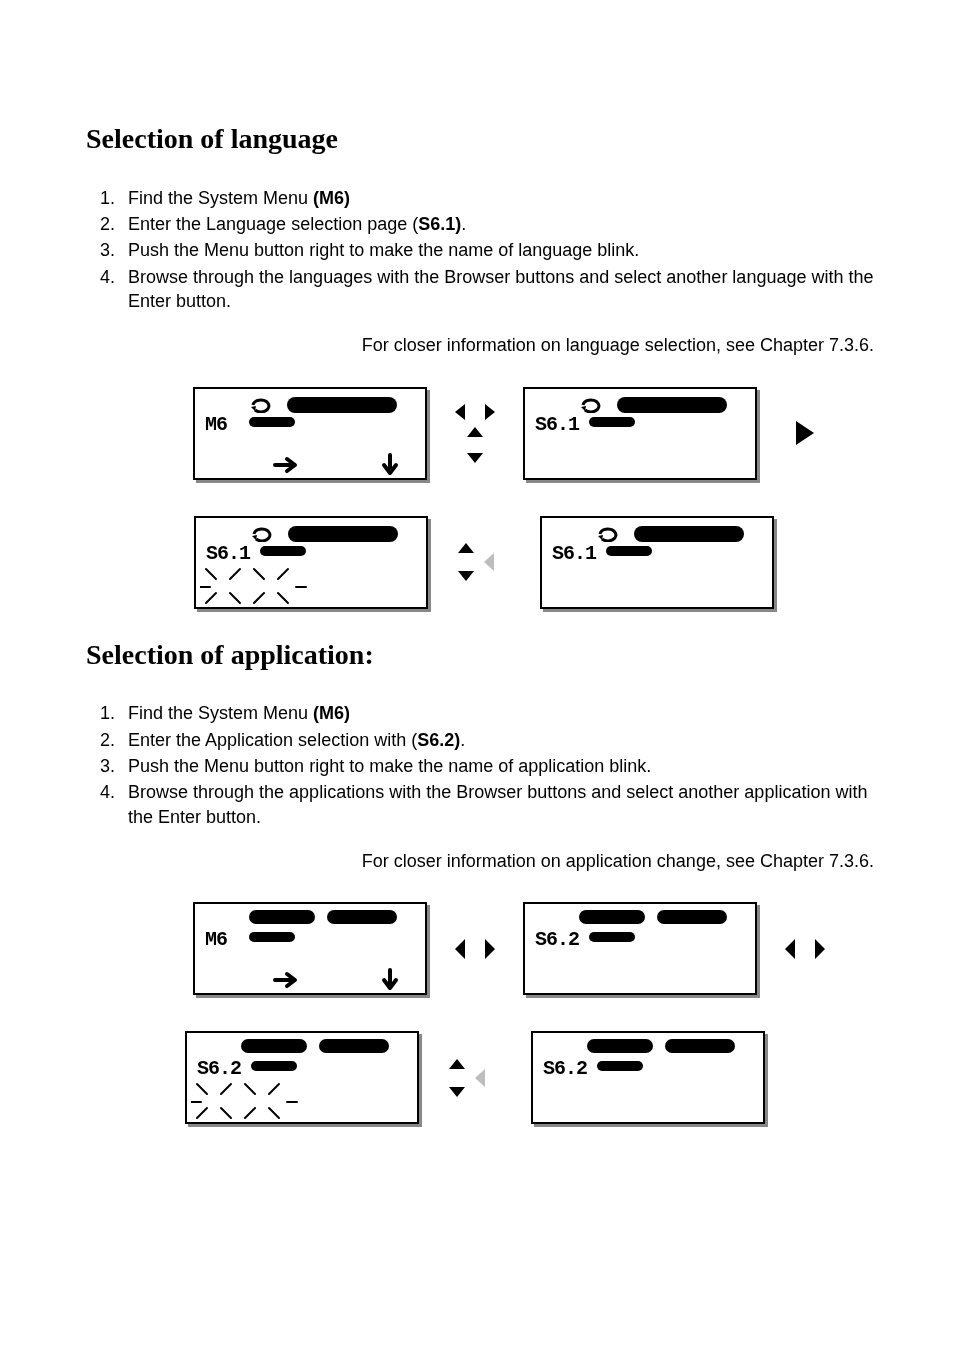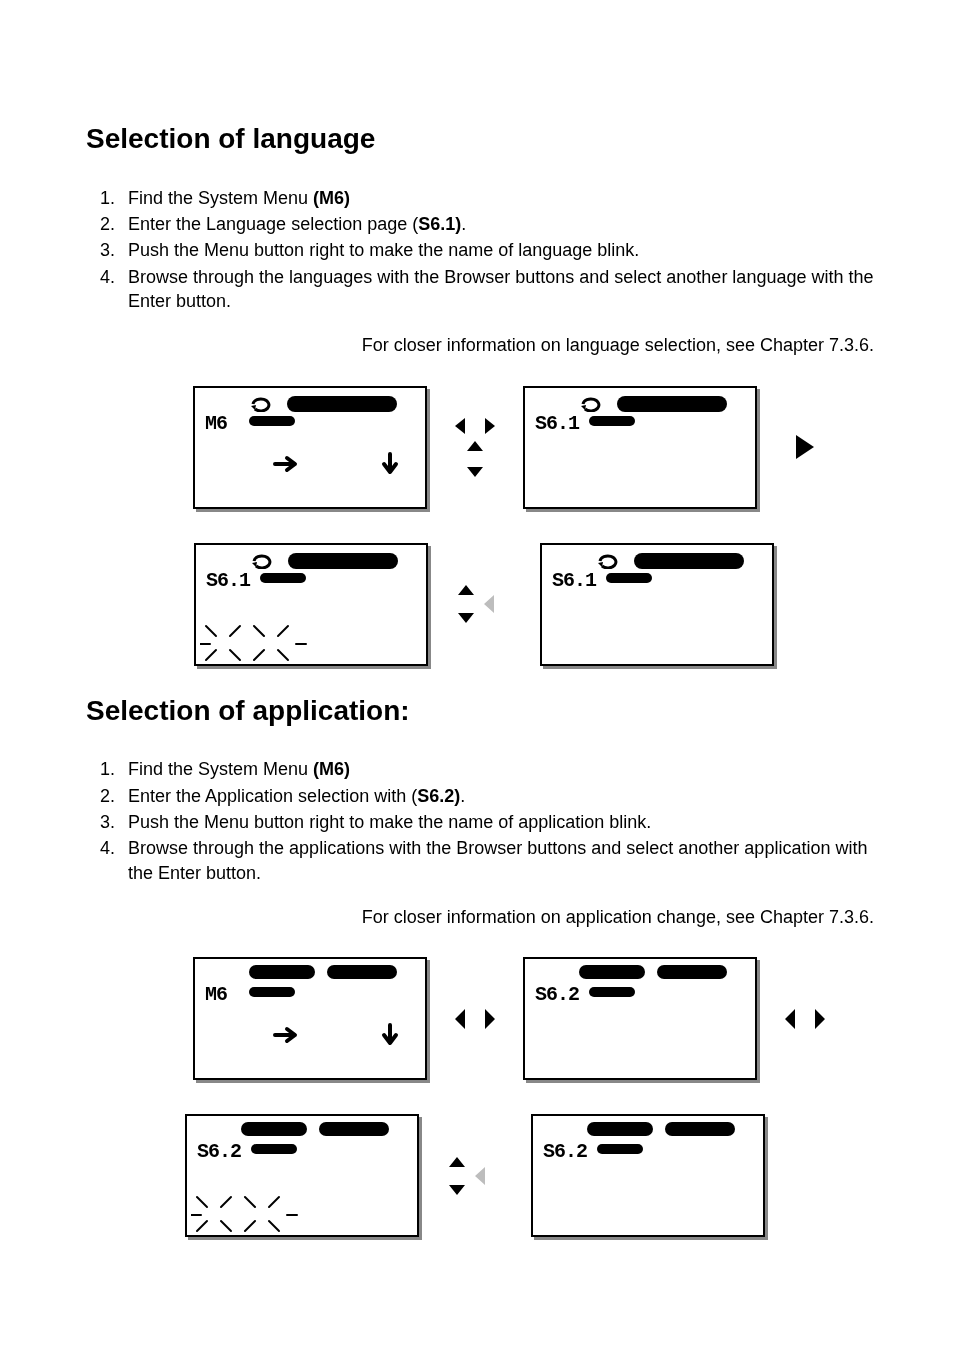--- a/index.html
+++ b/index.html
@@ -1,26 +1,26 @@
 <!DOCTYPE html>
 <html><head>
 <meta charset="utf-8">
 <style>
   html,body{margin:0;padding:0;background:#fff;color:#000;}
   body{font-family:Arial,Helvetica,sans-serif;font-size:18px;line-height:1.35;}
   .page{width:954px;min-height:1351px;margin:0 auto;padding:120px 80px 60px 86px;box-sizing:border-box;}
-  h2{font-size:28px;font-weight:700;margin:0 0 28px 0;}
+  h2{font-size:28px;font-weight:700;margin:0 0 28px 0;font-family:Liberation Serif, serif;}
   ol{margin:14px 0 20px 0;padding-left:34px;}
   ol li{margin:0 0 2px 0;padding-left:8px;}
   .ital{}
   .para{margin:18px 0 28px 0;text-align:right;}
   
   .figblock{display:flex;flex-direction:column;align-items:center;gap:34px;margin:0 0 0 60px;}
   .figrow{display:flex;align-items:center;gap:26px;}
-  .lcd{width:234px;height:123px;border:2px solid #000;box-shadow:3px 3px 0 #888;position:relative;background:#fff;box-sizing:border-box;}
+  .lcd{width:234px;height:93px;border:2px solid #000;box-shadow:3px 3px 0 #888;position:relative;background:#fff;box-sizing:border-box;}
   
   .lcd .code{position:absolute;left:10px;top:22px;font-family:"Courier New",monospace;font-size:20px;letter-spacing:-1px;font-weight:700;}
   
   .lcd .loop{position:absolute;left:54px;top:6px;width:24px;height:18px;}
   .lcd .loop svg{display:block;}
   
   .lcd .pill{position:absolute;background:#000;border-radius:10px;height:16px;}
   
   .lcd .bar{position:absolute;background:#000;border-radius:6px;height:10px;}
   

